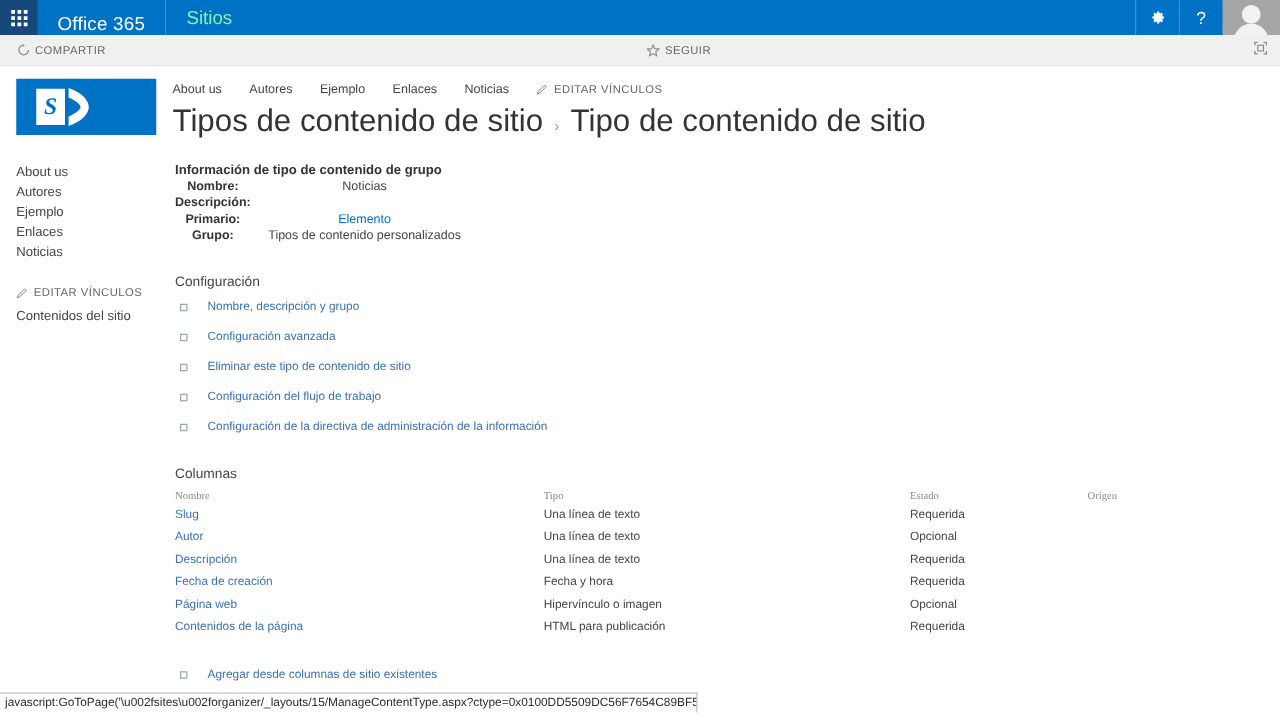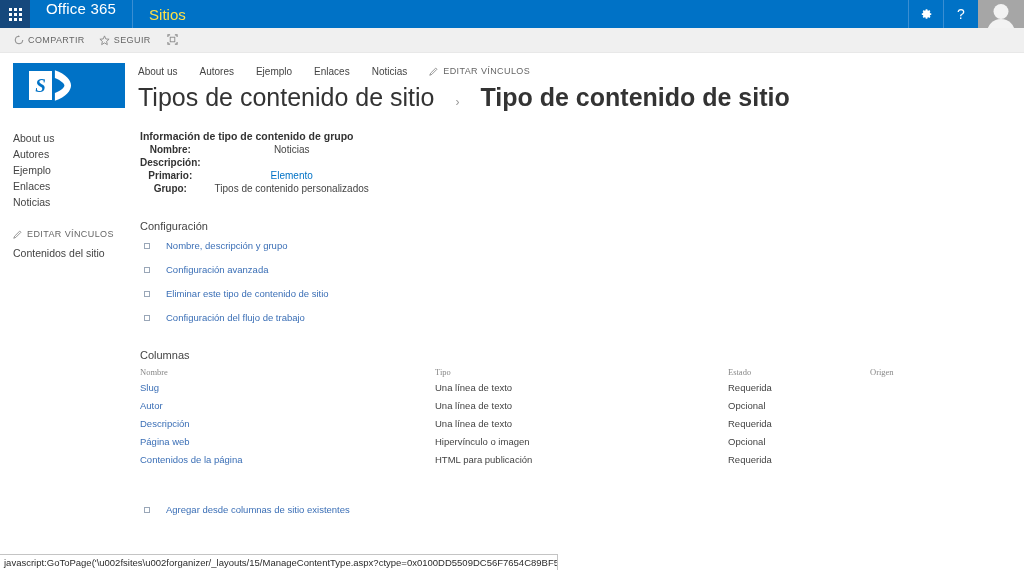--- a/index.html
+++ b/index.html
@@ -39,33 +39,33 @@
     gap: 2px;
   }
   .waffle-grid i {
     display: block;
     width: 3px;
     height: 3px;
     background: #ffffff;
   }
   .suite-brand {
     display: flex;
-    align-items: flex-start;
+    align-items: flex-end;
     padding: 0 16px;
     color: #ffffff;
     font-size: 15px;
     letter-spacing: .2px;
     border-right: 1px solid #3a8ed2;
     cursor: pointer;
   }
   .suite-app {
     display: flex;
     align-items: center;
     padding: 0 16px;
-    color: #fde047;
+    color: #86efac;
     font-size: 15px;
     cursor: pointer;
   }
   .suite-right {
     margin-left: auto;
     display: flex;
     align-items: stretch;
   }
   .suite-icon {
     width: 34px;
@@ -100,21 +100,21 @@
     transform: translateX(-50%);
   }
 
   
   .ribbon-strip {
     height: 24px;
     background: #f0f0f0;
     border-bottom: 1px solid #e8e8e8;
     display: flex;
     align-items: center;
-    justify-content: flex-start;
+    justify-content: space-between;
     padding-right: 10px;
   }
   .ribbon-action {
     display: flex;
     align-items: center;
     gap: 4px;
     margin-left: 14px;
     font-size: 9px;
     color: #666666;
     letter-spacing: .4px;
@@ -179,36 +179,36 @@
     align-items: center;
     gap: 5px;
     font-size: 9px;
     color: #666666;
     letter-spacing: .4px;
     cursor: pointer;
   }
   .titlebar {
     display: flex;
     align-items: baseline;
-    gap: 21px;
+    gap: 9px;
   }
   .title-main {
     font-size: 25px;
     color: #333333;
     font-weight: normal;
     white-space: nowrap;
   }
   .title-sep {
     font-size: 12px;
     color: #9a9a9a;
   }
   .title-sub {
     font-size: 25px;
     color: #333333;
-    font-weight: bold;
+    font-weight: normal;
     white-space: nowrap;
   }
 
   
   .workspace {
     display: flex;
     margin-top: 18px;
   }
   .leftnav {
     width: 130px;
@@ -327,21 +327,21 @@
   }
   table.colstable td.name a {
     color: #3b6fb6;
     cursor: pointer;
   }
   .c-name { width: 295px; }
   .c-type { width: 293px; }
   .c-state { width: 142px; }
   .c-origin { width: 150px; }
 
-  .bottom-links { margin-top: 32px; }
+  .bottom-links { margin-top: 20px; }
 
   
   .statusbar {
     position: absolute;
     left: 0;
     bottom: 0;
     height: 16px;
     max-width: 558px;
     background: #ffffff;
     border: 1px solid #c4c4c4;
@@ -506,20 +506,24 @@
       <span class="txt">Configuración avanzada</span>
     </div>
     <div class="bullet-link">
       <span class="sq-bullet"></span>
       <span class="txt">Eliminar este tipo de contenido de sitio</span>
     </div>
     <div class="bullet-link">
       <span class="sq-bullet"></span>
       <span class="txt">Configuración del flujo de trabajo</span>
     </div>
+    <div class="bullet-link">
+      <span class="sq-bullet"></span>
+      <span class="txt">Configuración de la directiva de administración de la información</span>
+    </div>
 
     <div class="cols-title">Columnas</div>
 
     <table class="colstable">
       <thead>
         <tr>
           <th class="c-name">Nombre</th>
           <th class="c-type">Tipo</th>
           <th class="c-state">Estado</th>
           <th class="c-origin">Origen</th>
@@ -534,20 +538,26 @@
         </tr>
         <tr>
           <td class="name"><a class="lnk">Autor</a></td>
           <td>Una línea de texto</td>
           <td>Opcional</td>
           <td></td>
         </tr>
         <tr>
           <td class="name"><a class="lnk">Descripción</a></td>
           <td>Una línea de texto</td>
+          <td>Requerida</td>
+          <td></td>
+        </tr>
+        <tr>
+          <td class="name"><a class="lnk">Fecha de creación</a></td>
+          <td>Fecha y hora</td>
           <td>Requerida</td>
           <td></td>
         </tr>
         <tr>
           <td class="name"><a class="lnk">Página web</a></td>
           <td>Hipervínculo o imagen</td>
           <td>Opcional</td>
           <td></td>
         </tr>
         <tr>

